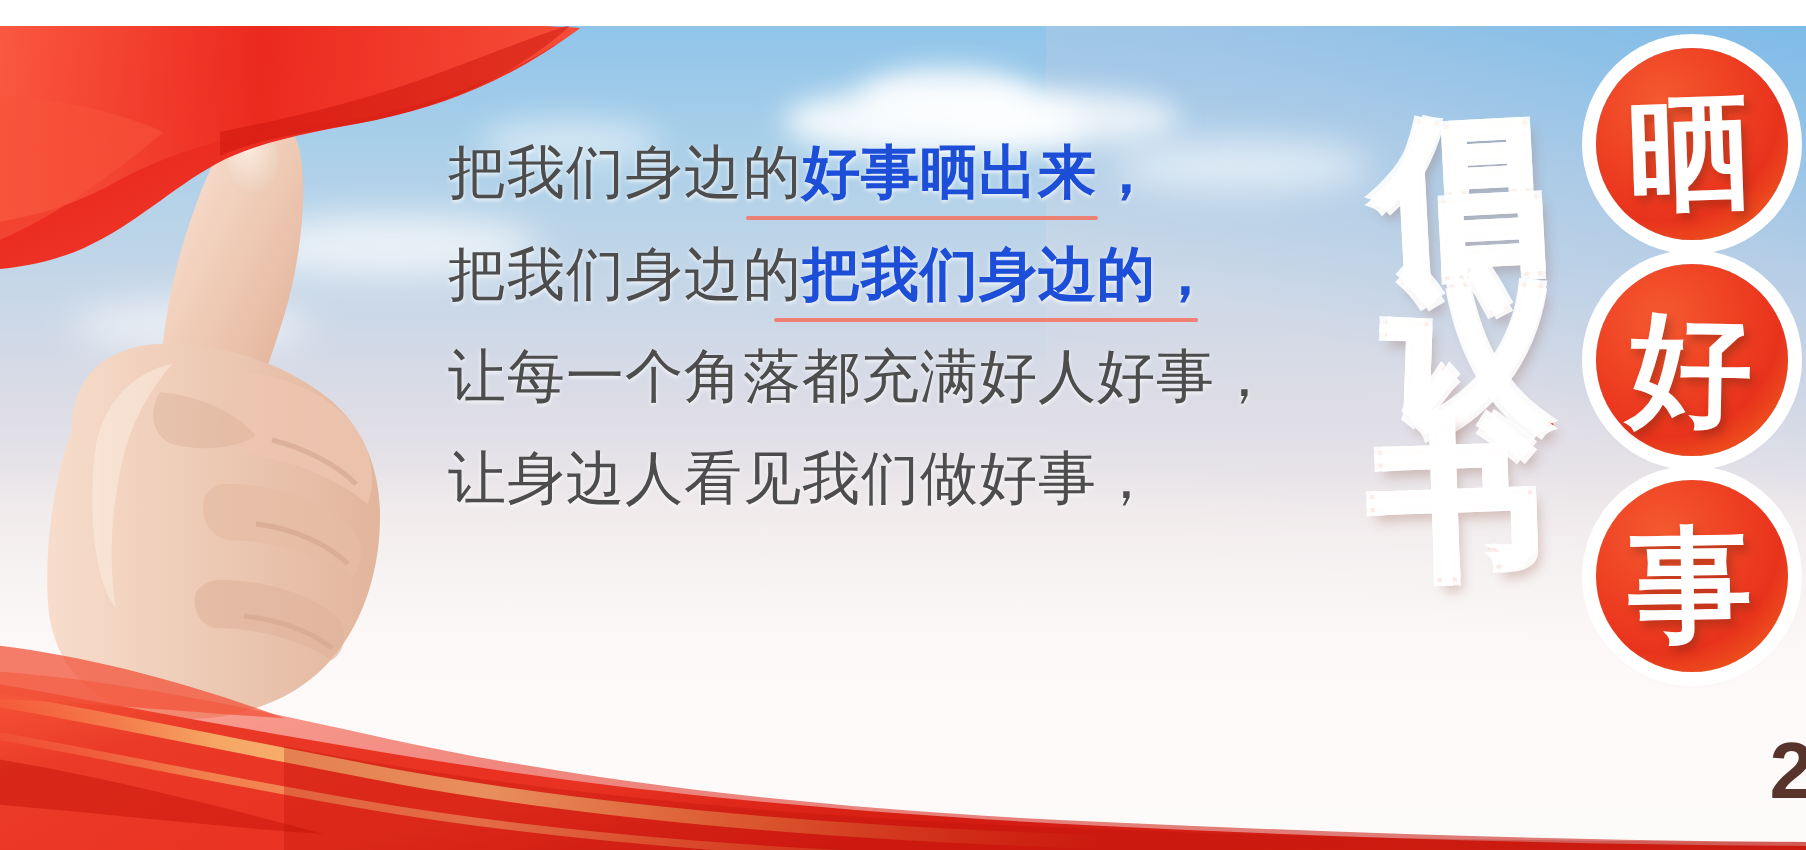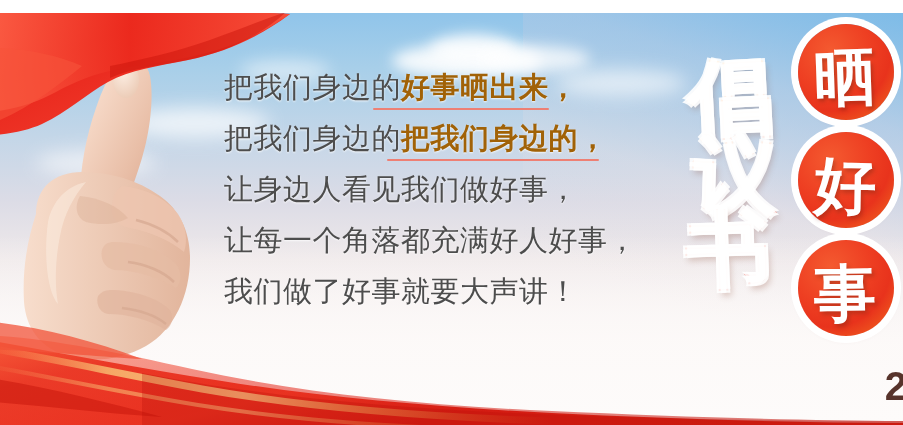--- a/index.html
+++ b/index.html
@@ -59,21 +59,21 @@
   .lines{
     position:absolute;left:224px;top:62px;width:440px;z-index:24;
   }
   .line{
     position:relative;
     font-size:29px;line-height:51px;
     color:#4d4d4d;letter-spacing:.5px;white-space:nowrap;
     font-family:"Liberation Sans","DejaVu Sans",sans-serif;
     text-shadow:0 1px 2px rgba(255,255,255,.85);
   }
-  .hl{color:#a16207;font-weight:bold;}
+  .hl{color:#1d4ed8;font-weight:bold;}
   .uline{
     position:absolute;height:2px;background:#ef7b6e;opacity:.95;border-radius:1px;
   }
   .u1{left:149px;top:46px;width:176px;}
   .u2{left:163px;top:97px;width:212px;}
 
   
   .calli{
     position:absolute;left:672px;top:58px;width:116px;height:320px;z-index:26;
     display:flex;flex-direction:column;align-items:center;justify-content:flex-start;
@@ -226,23 +226,22 @@
     <div class="line">
       <span>把我们身边的</span><span class="hl">好事晒出来</span><span class="hl">，</span>
     </div>
     <div class="uline u1"></div>
 
     <div class="line">
       <span>把我们身边的</span><span class="hl">把我们身边的</span><span class="hl">，</span>
     </div>
     <div class="uline u2"></div>
 
+    <div class="line">让每一个角落都充满好人好事，</div>
     <div class="line">让身边人看见我们做好事，</div>
-    <div class="line">让每一个角落都充满好人好事，</div>
-    <div class="line">我们做了好事就要大声讲！</div>
   </div>
 
   <div class="calli">
     <div class="calli-ch k1"><span>倡</span></div>
     <div class="calli-ch k2"><span>议</span></div>
     <div class="calli-ch k3"><span>书</span></div>
   </div>
 
   <div class="seals">
     <div class="seal s1">

